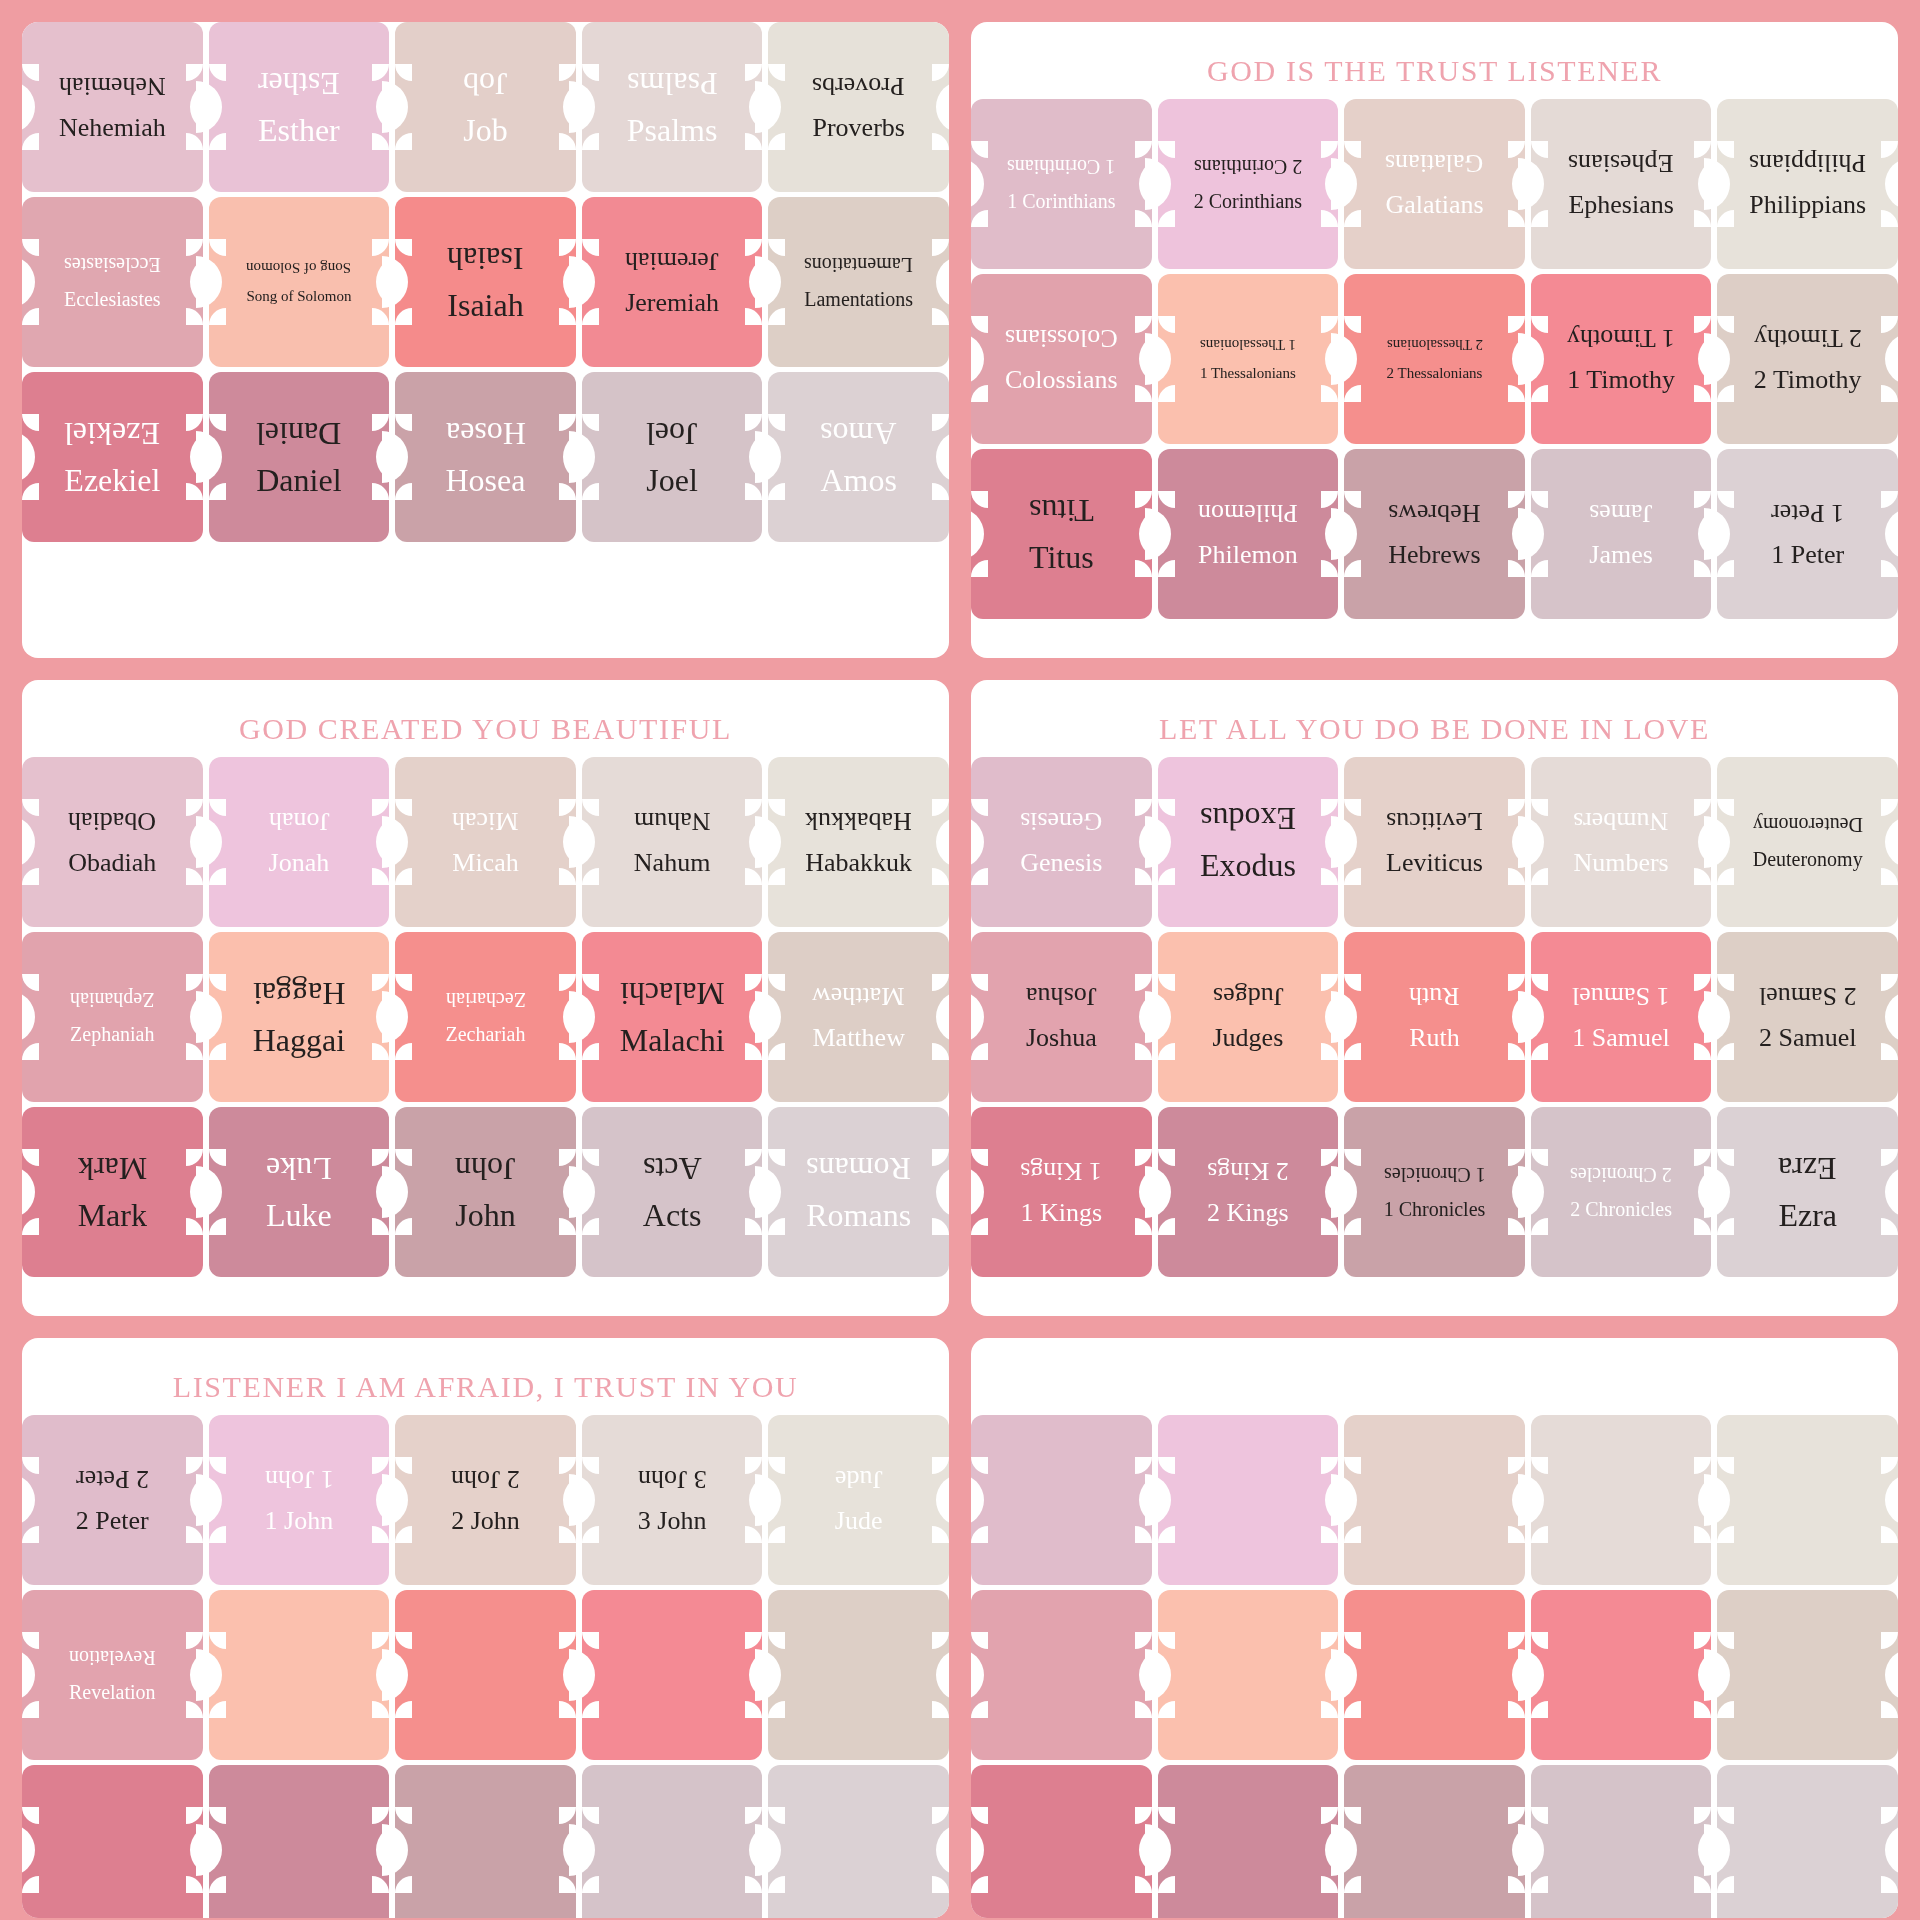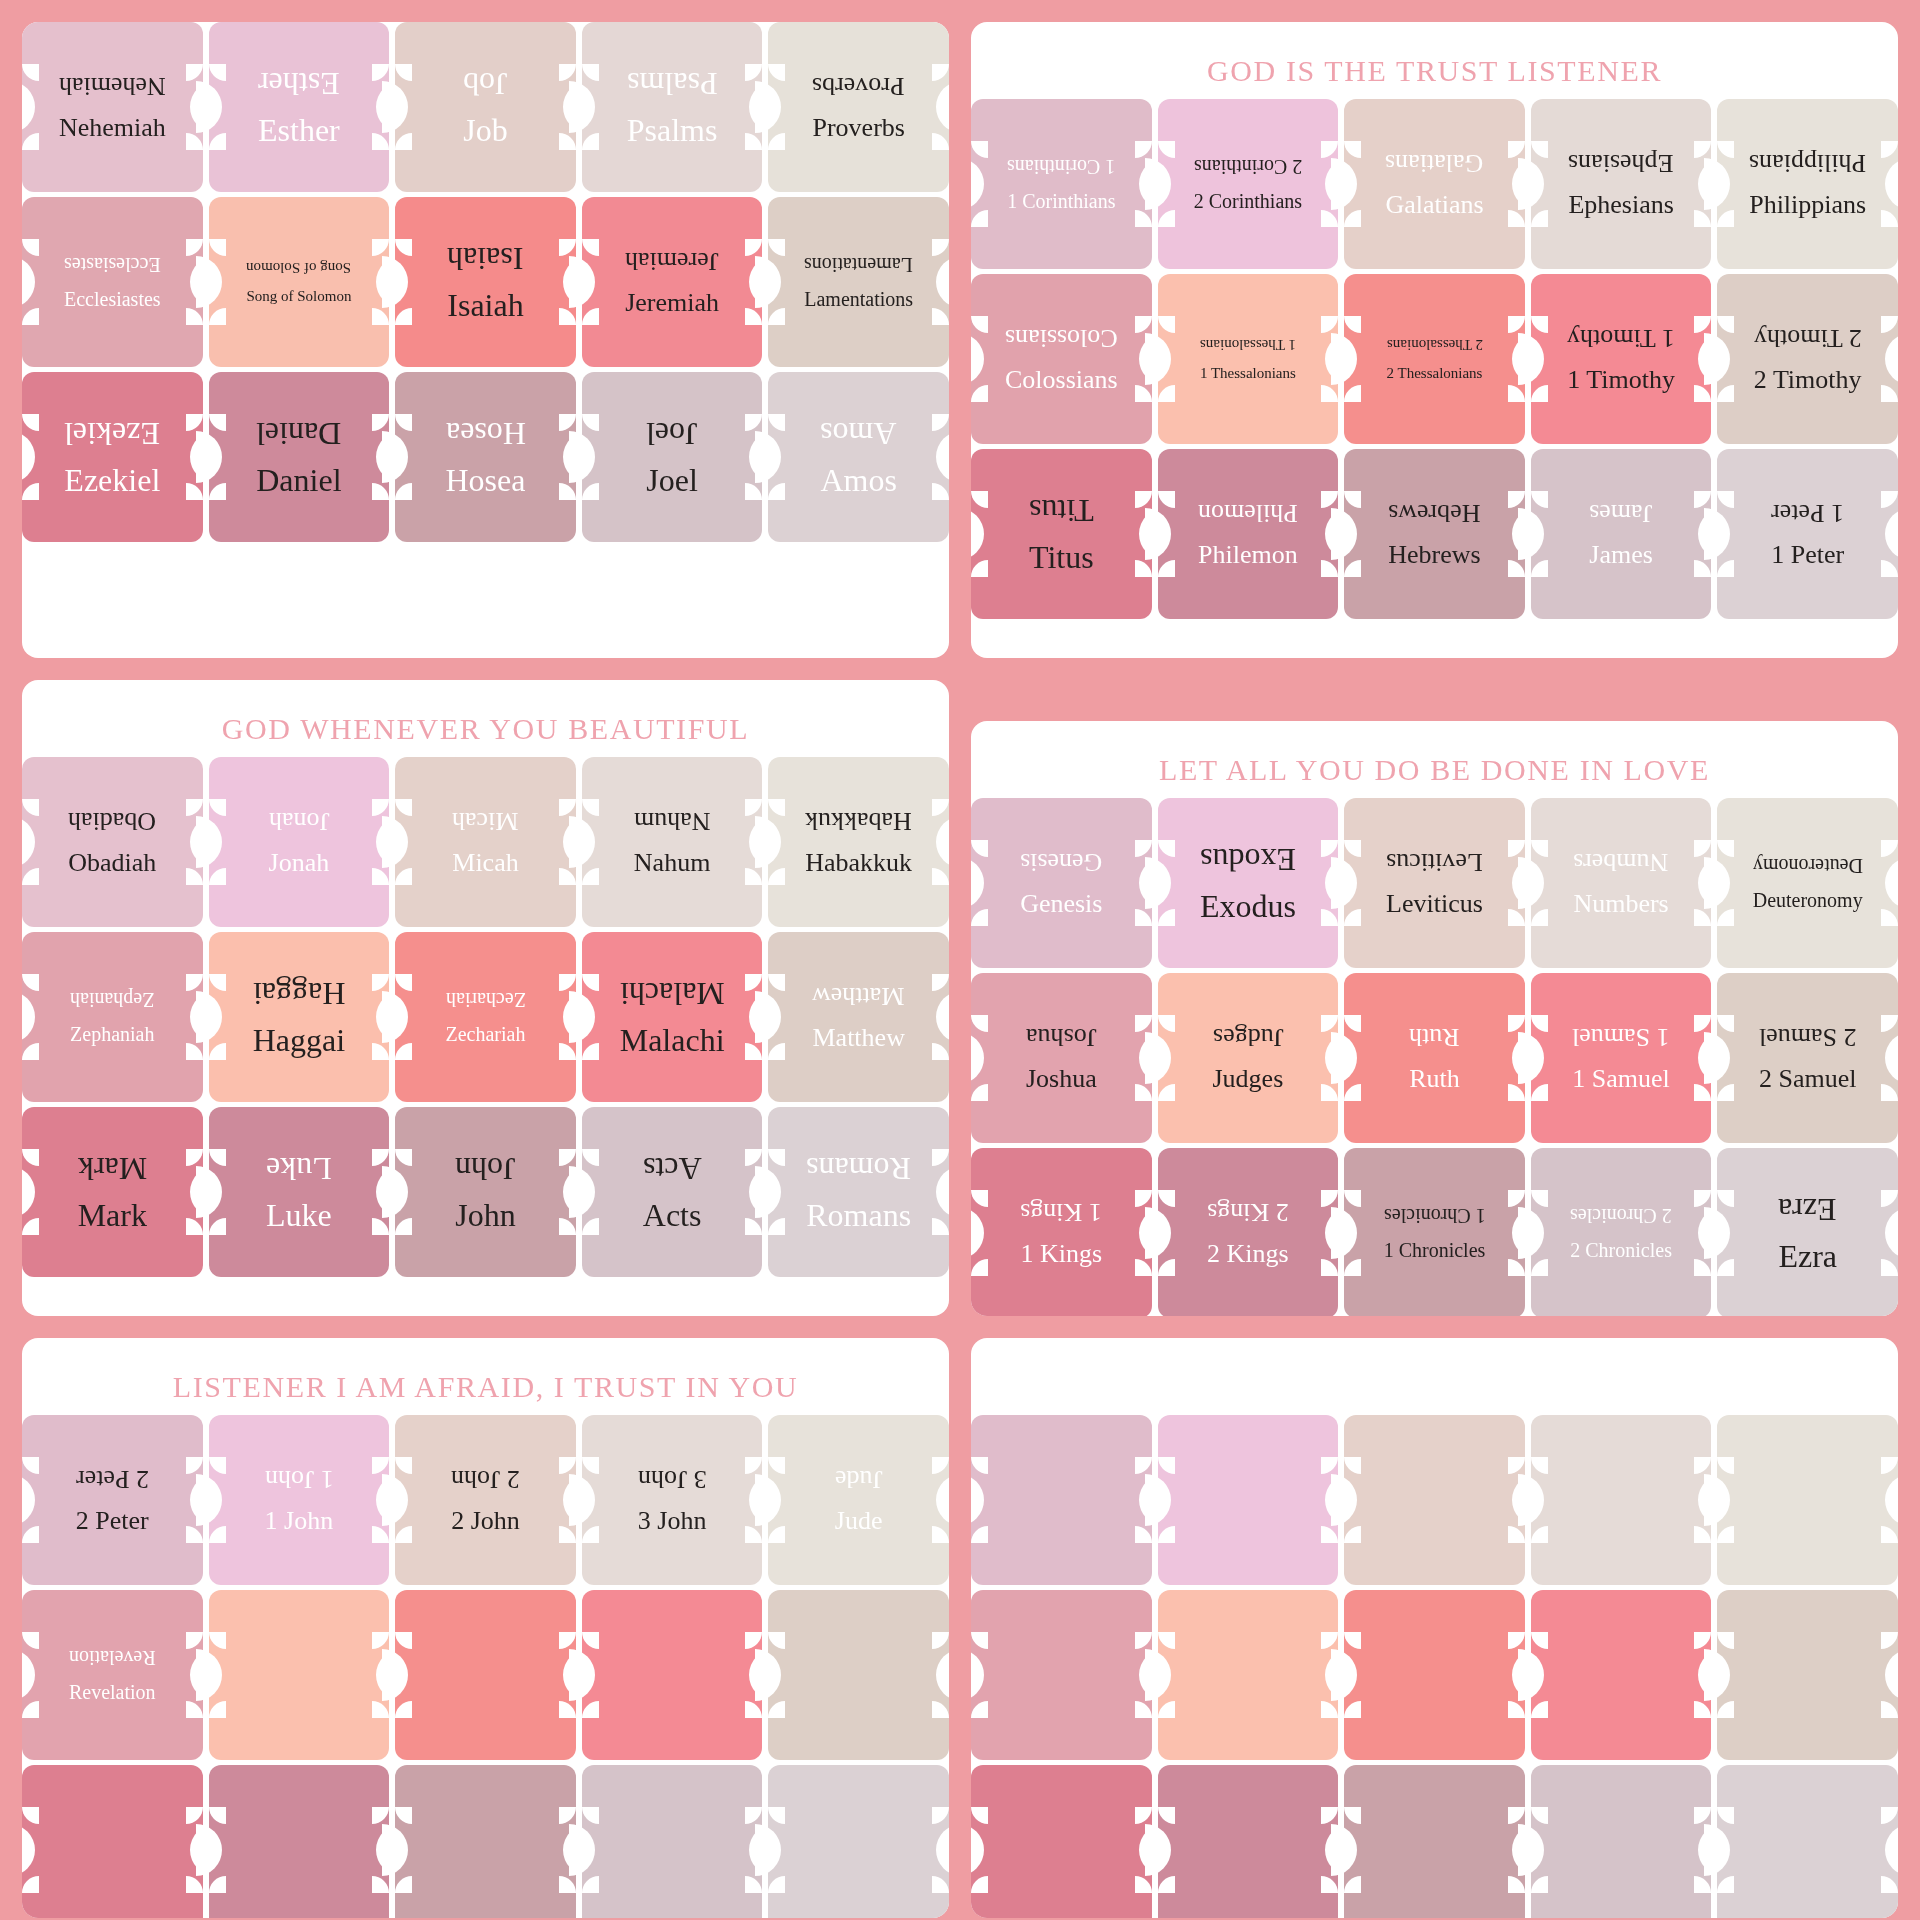--- a/index.html
+++ b/index.html
@@ -462,21 +462,21 @@
             <div class="pinch rb"></div>
             <div class="notch l"></div>
             <div class="notch r"></div>
             <div class="txt flip s-md t-dark" style="color: rgb(36, 32, 31);">1 Peter</div>
             <div class="txt s-md t-dark" style="color: rgb(36, 32, 31);">1 Peter</div>
           </div>
         </div>
       </div>
     </div>
     <div class="panel" style="background: rgb(255, 255, 255);">
-      <div class="panel-title" style="color: rgb(239, 163, 174);">GOD WHENEVER YOU BEAUTIFUL</div>
+      <div class="panel-title" style="color: rgb(239, 163, 174);">GOD CREATED YOU BEAUTIFUL</div>
       <div class="rows">
         <div class="row">
           <div class="label" style="--c: #e5c1ce;">
             <div class="tagbody"></div>
             <div class="pinch lt"></div>
             <div class="pinch lb"></div>
             <div class="pinch rt"></div>
             <div class="pinch rb"></div>
             <div class="notch l"></div>
             <div class="notch r"></div>
@@ -637,21 +637,21 @@
             <div class="pinch rt"></div>
             <div class="pinch rb"></div>
             <div class="notch l"></div>
             <div class="notch r"></div>
             <div class="txt flip s-lg t-light" style="color: rgb(255, 255, 255);">Romans</div>
             <div class="txt s-lg t-light" style="color: rgb(255, 255, 255);">Romans</div>
           </div>
         </div>
       </div>
     </div>
-    <div class="panel" style="background: rgb(255, 255, 255); margin-top: 41px;">
+    <div class="panel" style="background: rgb(255, 255, 255);">
       <div class="panel-title" style="color: rgb(239, 163, 174);">LET ALL YOU DO BE DONE IN LOVE</div>
       <div class="rows">
         <div class="row">
           <div class="label" style="--c: #e0bccb;">
             <div class="tagbody"></div>
             <div class="pinch lt"></div>
             <div class="pinch lb"></div>
             <div class="pinch rt"></div>
             <div class="pinch rb"></div>
             <div class="notch l"></div>

